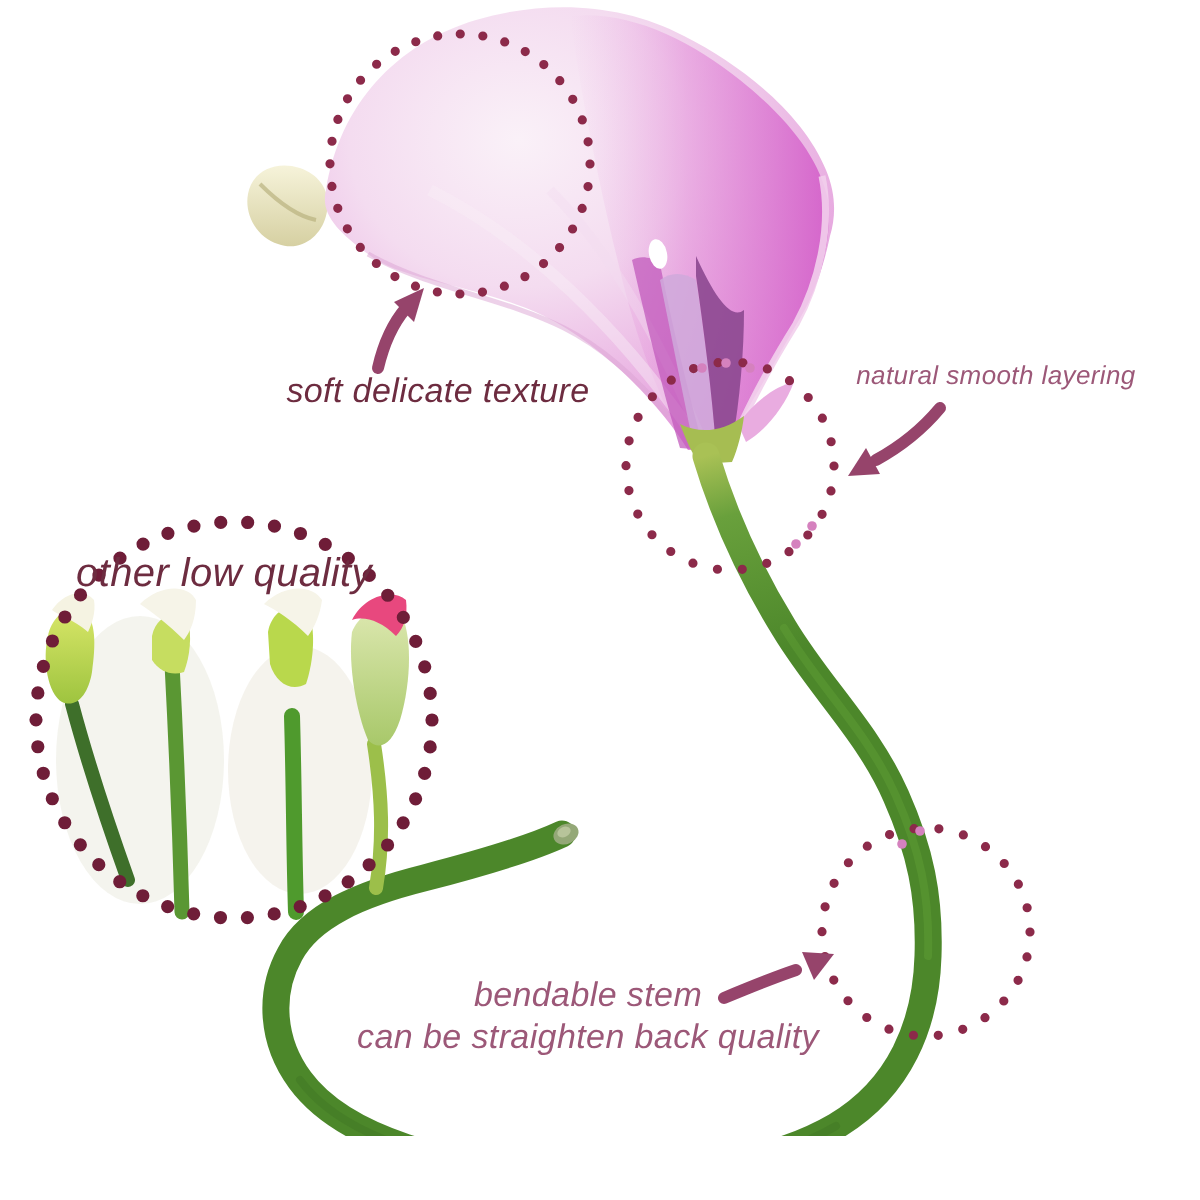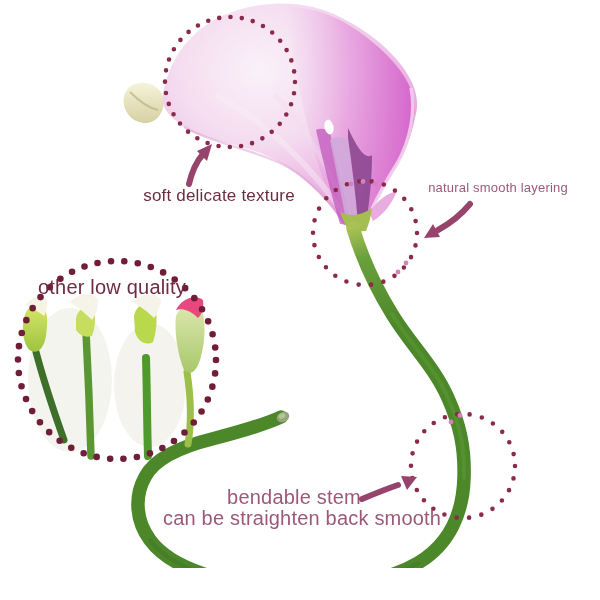--- a/index.html
+++ b/index.html
@@ -2,36 +2,37 @@
 <html style="--background: #ffffff; --dot-maroon: #8c2a4a; --dot-maroon-dark: #6f1d38; --dot-pink: #d581be; --arrow-maroon: #96446b; --text-dark-maroon: #6d2c40; --text-mauve: #9c5878; --flower-pink-light: #f6e7f3; --flower-pink: #e9aee2; --flower-magenta: #d876d0; --flower-purple: #8c4890; --stem-green: #4c872a; --stem-green-dark: #3c7023; --stem-pale: #a9c155; --bud-cream: #f2efd2; --bud-red: #e8487e;"><head>
 <meta charset="utf-8">
 <style>
   html,body{margin:0;padding:0;background:#fff;}
   #stage{
     position:relative;
     width:600px;height:568px;
     background:var(--background,#fff);
     overflow:hidden;
     font-family:"Liberation Sans", sans-serif;
+    font-style:italic;
   }
   #artwork{position:absolute;left:0;top:0;width:600px;height:600px;}
   .label{
     position:absolute;
     font-family:"Liberation Sans", sans-serif;
     text-align:center;
     letter-spacing:.2px;
     white-space:nowrap;
     line-height:21px;
   }
   .lbl-dark{color:var(--text-dark-maroon,#6d2c40);}
   .lbl-mauve{color:var(--text-mauve,#9c5878);}
   #lbl-soft{left:118px;top:185px;width:202px;font-size:17px;}
   #lbl-natural{left:398px;top:177px;width:200px;font-size:13px;}
   #lbl-other{left:22px;top:277px;width:180px;font-size:20px;}
-  #lbl-bendable{left:163px;top:487px;width:262px;font-size:20px;}
+  #lbl-bendable{left:163px;top:487px;width:262px;font-size:17px;}
   .dots{fill:none;stroke:var(--dot-maroon,#8c2a4a);stroke-linecap:round;}
   .dots-dark{fill:none;stroke:var(--dot-maroon-dark,#6f1d38);stroke-linecap:round;}
   .pinkdot{fill:var(--dot-pink,#d581be);}
   .arrow-shaft{fill:none;stroke:var(--arrow-maroon,#96446b);stroke-width:6;stroke-linecap:round;}
   .arrow-head{fill:var(--arrow-maroon,#96446b);stroke:none;}
 </style>
 </head>
 <body>
 
 <div id="stage">
@@ -187,16 +188,16 @@
   </svg>
 
   <div class="label lbl-dark" id="lbl-soft">soft delicate texture</div>
 
   <div class="label lbl-mauve" id="lbl-natural">natural smooth layering</div>
 
   <div class="label lbl-dark" id="lbl-other">other low quality</div>
 
   <div class="label lbl-mauve" id="lbl-bendable">
     <div>bendable stem</div>
-    <div>can be straighten back smooth</div>
+    <div>can be straighten back quality</div>
   </div>
 
 </div>
 
 </body></html>

